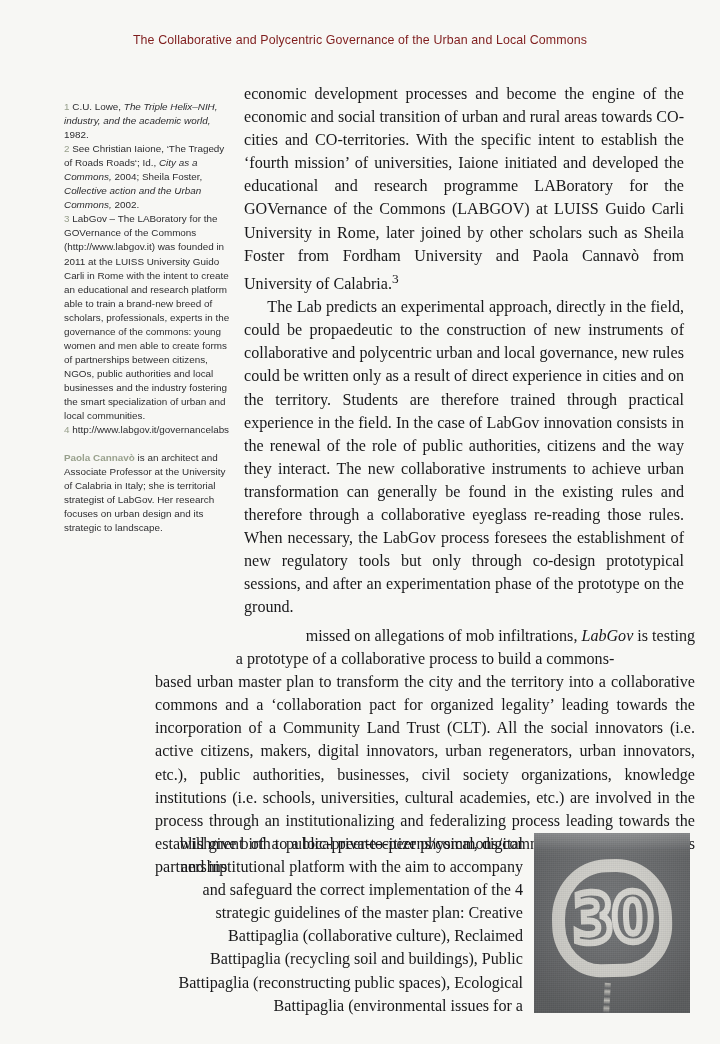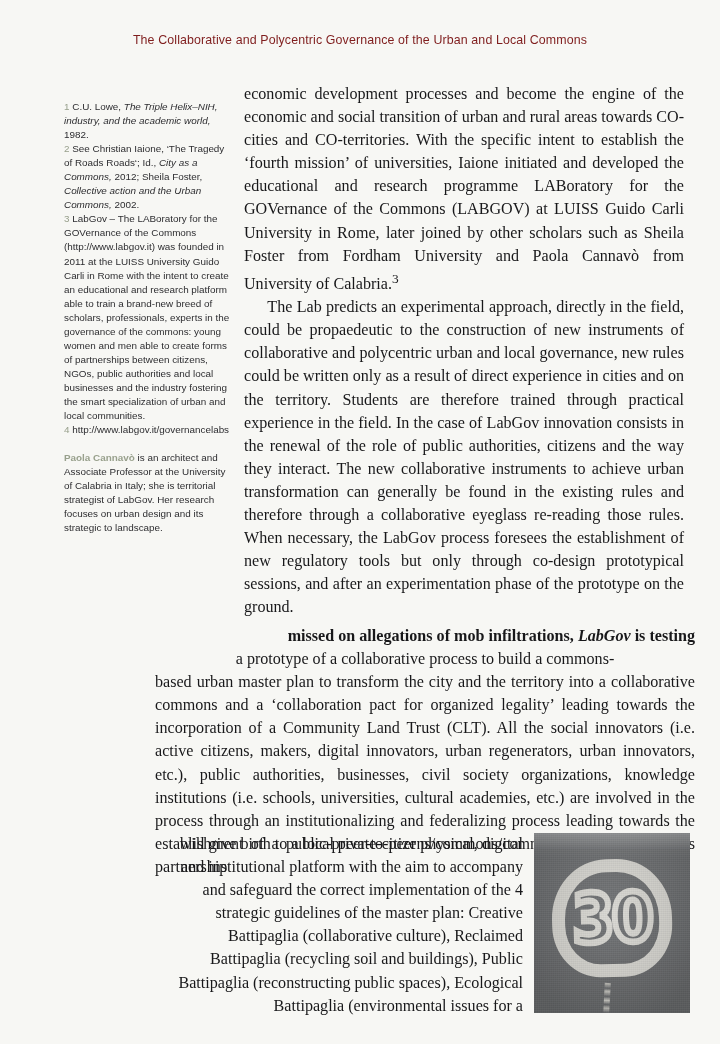--- a/index.html
+++ b/index.html
@@ -89,21 +89,21 @@
     position: absolute;
     left: 155px;
     top: 624px;
     width: 540px;
     font-size: 16.1px;
     line-height: 23.1px;
     text-align: justify;
     color: #18181a;
   }
   .fullwidth p { margin: 0; }
-  .fullwidth .lead-in { display: block; text-align: right; font-weight: bold; }
+  .fullwidth .lead-in { display: block; text-align: right; }
   .fullwidth .lead-in2 { display: block; text-align: center; padding-right: 0; }
 
   .wrapzone {
     position: absolute;
     left: 155px;
     top: 832px;
     width: 540px;
     font-size: 16.1px;
     line-height: 23.1px;
     color: #18181a;
@@ -197,21 +197,21 @@
 <div class="page">
 
   <div class="running-head">The Collaborative and Polycentric Governance of the Urban and Local Commons</div>
 
   <div class="columns">
 
     <div class="sidebar">
 
       <p class="note"><span class="num">1</span> <span>C.U. Lowe, </span><i>The Triple Helix–NIH, industry, and the academic world,</i><span> 1982.</span></p>
 
-      <p class="note"><span class="num">2</span> <span>See Christian Iaione, ‘The Tragedy of Roads Roads‘; Id., </span><i>City as a Commons,</i><span> 2012; Sheila Foster, </span><i>Collective action and the Urban Commons,</i><span> 2002.</span></p>
+      <p class="note"><span class="num">2</span> <span>See Christian Iaione, ‘The Tragedy of Roads Roads‘; Id., </span><i>City as a Commons,</i><span> 2004; Sheila Foster, </span><i>Collective action and the Urban Commons,</i><span> 2002.</span></p>
 
       <p class="note"><span class="num">3</span> <span>LabGov – The LABoratory for the GOVernance of the Commons (http://www.labgov.it) was founded in 2011 at the LUISS University Guido Carli in Rome with the intent to create an educational and research platform able to train a brand-new breed of scholars, professionals, experts in the governance of the commons: young women and men able to create forms of partnerships between citizens, NGOs, public authorities and local businesses and the industry fostering the smart specialization of urban and local communities.</span></p>
 
       <p class="note"><span class="num">4</span> <span>http://www.labgov.it/governancelabs</span></p>
 
       <p class="note bio"><span class="who">Paola Cannavò</span><span> is an architect and Associate Professor at the University of Calabria in Italy; she is territorial strategist of LabGov. Her research focuses on urban design and its strategic to landscape.</span></p>
 
     </div>
 
     <div class="maincol">

